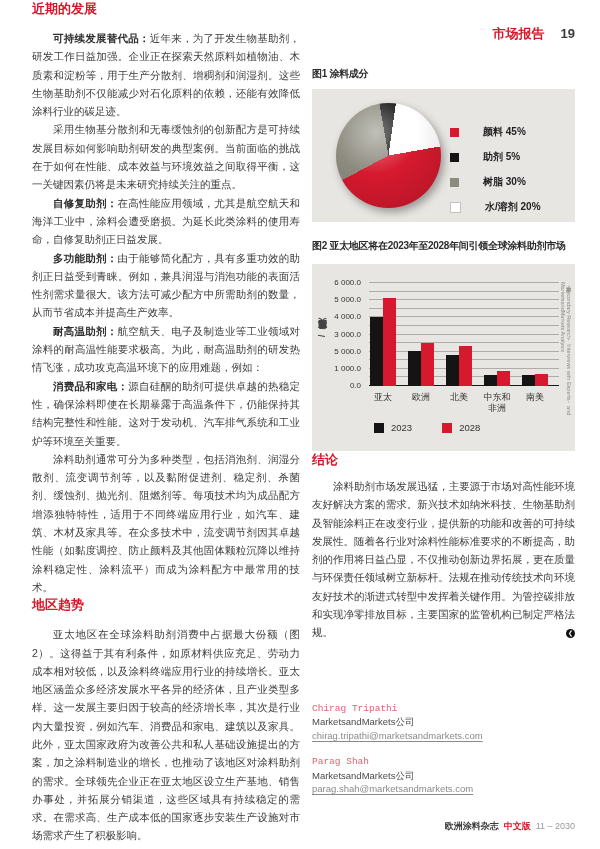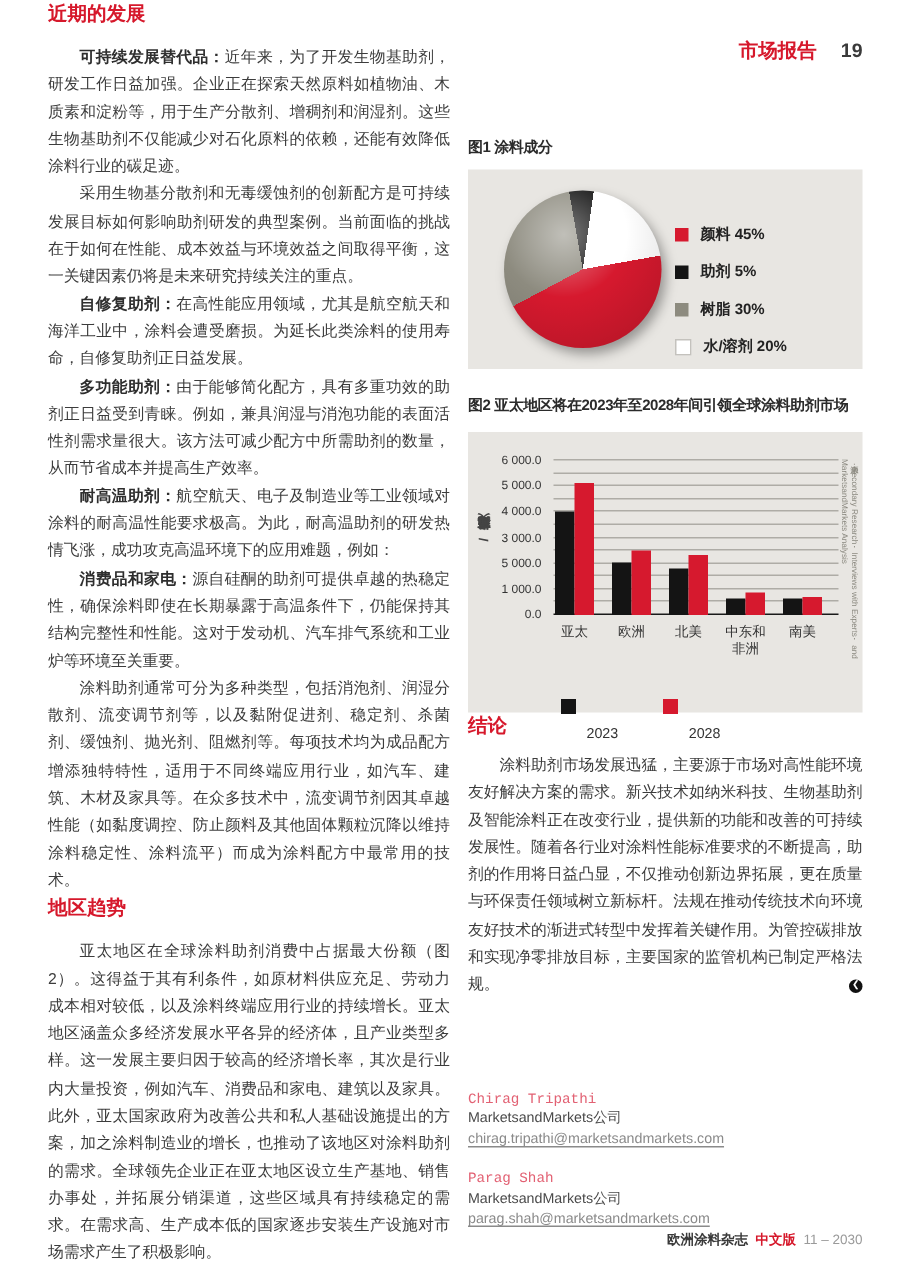--- a/index.html
+++ b/index.html
@@ -17,53 +17,53 @@
   .left-col{position:absolute;left:32px;top:0;width:268px;}
   .right-col{position:absolute;left:312px;top:0;width:263px;}
   h2.sec{color:#d6182b;font-size:13px;font-weight:bold;margin:0;}
   .sec1{margin-top:60px;}
   .sec2{margin-top:13px;}
   .paras{margin-top:11px;}
   .para{margin:0;font-size:10.5px;line-height:18.3px;text-align:justify;text-indent:2em;color:#3c3c3c;}
   .para b{color:#2e2e2e;}
   
   .fig-caption{font-size:10px;font-weight:bold;color:#2b2b2b;letter-spacing:-0.3px;white-space:nowrap;}
-  .cap1{margin-top:91px;}
+  .cap1{margin-top:67px;}
   .cap2{margin-top:17px;}
   .panel{background:#e8e6e2;position:relative;}
   .panel1{height:133px;margin-top:8px;}
   .panel2{height:187px;margin-top:11px;}
   
   .pie{position:absolute;left:24px;top:14px;width:105px;height:105px;border-radius:50%;
        filter:drop-shadow(3px 4px 4px rgba(0,0,0,.35));}
   .pie::after{content:"";position:absolute;inset:0;border-radius:50%;
        background:radial-gradient(circle at 38% 28%,rgba(255,255,255,.45),rgba(255,255,255,0) 42%,rgba(0,0,0,.18) 100%);}
   .pie-legend{position:absolute;left:138px;top:36px;}
-  .legend-item{display:flex;align-items:center;gap:8px;margin-bottom:11px;}
+  .legend-item{display:flex;align-items:center;gap:24px;margin-bottom:11px;}
   .pie-legend .legend-item span:last-child{font-size:10px;font-weight:bold;color:#222;}
   .swatch{width:9px;height:9px;flex:0 0 auto;display:inline-block;}
   
   .bar-ylabel{position:absolute;left:4px;top:16px;height:112px;writing-mode:vertical-rl;
       transform:rotate(180deg);font-size:8.5px;font-weight:bold;color:#444;text-align:center;}
   .bar-yticks{position:absolute;left:0;top:19px;width:53px;height:103px;}
   .ytick{position:absolute;right:4px;font-size:8px;color:#333;white-space:nowrap;}
   .bar-plot{position:absolute;left:57px;top:19px;width:190px;height:103px;}
   .gridline{position:absolute;left:0;right:0;height:1px;background:#aeaca6;}
   .gridline.baseline{background:#1a1a1a;}
   .bar-groups{position:absolute;left:0;right:0;top:0;bottom:0;display:flex;
       justify-content:space-between;align-items:flex-end;padding:0 11px 0 1px;}
   .bar-group{display:flex;align-items:flex-end;width:26px;}
   .bar{width:13px;}
   .bar-xlabels{position:absolute;left:57px;top:128px;width:190px;display:flex;
       justify-content:space-between;padding:0 11px 0 1px;box-sizing:border-box;}
   .xlabel{width:30px;margin:0 -2px;text-align:center;font-size:9px;line-height:10.5px;color:#333;}
   .bar-legend{position:absolute;left:62px;top:158px;display:flex;gap:30px;}
   .bar-legend .legend-item{margin-bottom:0;gap:7px;}
   .bar-legend .swatch{width:10px;height:10px;}
-  .bar-legend .legend-item span:last-child{font-size:9.5px;color:#333;margin-top:38px;}
+  .bar-legend .legend-item span:last-child{font-size:9.5px;color:#333;}
   .bar-source{position:absolute;right:3px;top:18px;height:150px;writing-mode:vertical-rl;
       font-size:5.5px;line-height:6.5px;color:#8a887f;}
   
   .con-title{margin-top:20px;}
   .con-text{position:relative;margin-top:8px;}
   .endmark{position:absolute;right:0;bottom:4px;width:9px;height:9px;border-radius:50%;
       background:#111;color:#fff;font-size:6px;line-height:9px;text-align:center;}
   
   .authors{margin-top:60px;}
   .author{margin-bottom:13px;font-size:9.5px;line-height:13.5px;}

